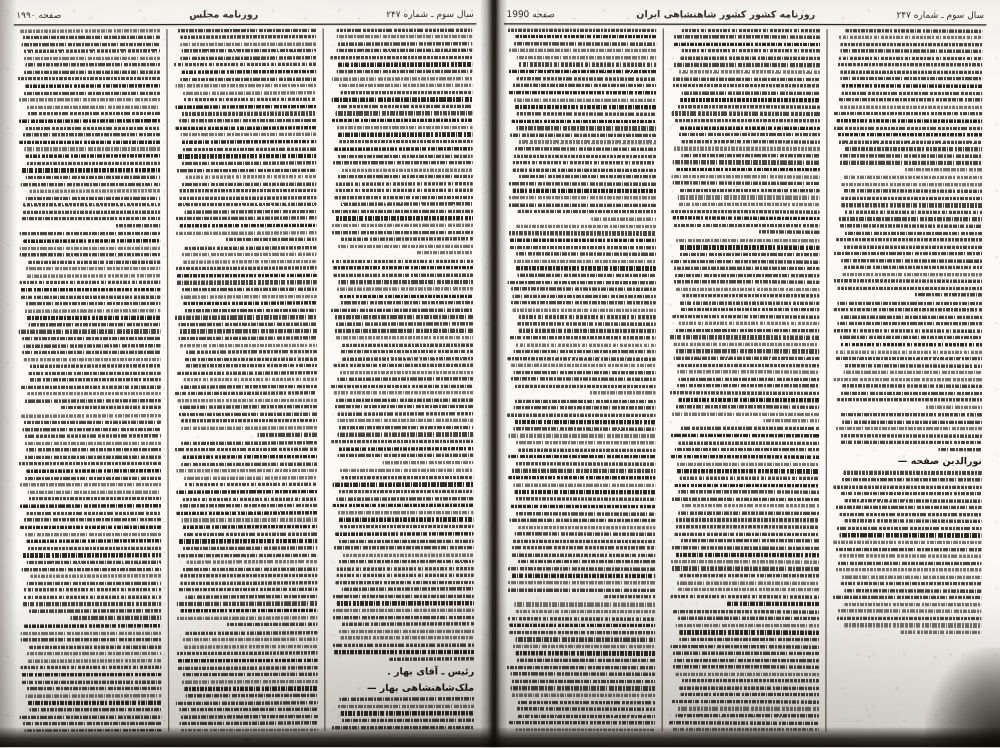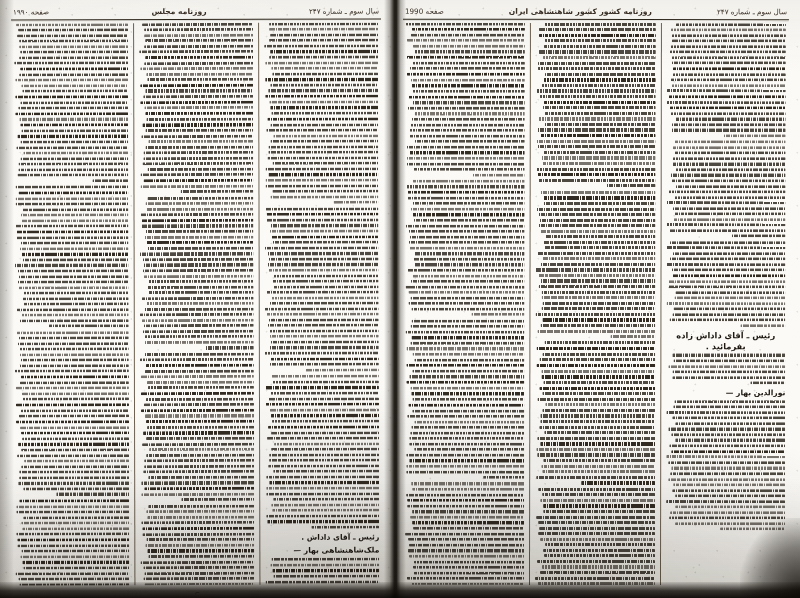--- a/index.html
+++ b/index.html
@@ -234,30 +234,29 @@
               <div class="ln light" style="width: 97.9747%; margin-left: 0px; margin-right: 0px;"></div>
               <div class="ln v2" style="width: 98.1763%; margin-left: 0px; margin-right: 0px;"></div>
               <div class="ln v2" style="width: 92.2176%; margin-left: 0px; margin-right: 0px;"></div>
               <div class="ln v3 light" style="width: 93.1453%; margin-left: 0px; margin-right: 0px;"></div>
               <div class="ln light" style="width: 99.4049%; margin-left: 0px; margin-right: 0px;"></div>
               <div class="ln v2" style="width: 93.5358%; margin-left: 0px; margin-right: 0px;"></div>
               <div class="ln v3" style="width: 94.7829%; margin-left: 0px; margin-right: 0px;"></div>
               <div class="ln" style="width: 97.0906%; margin-left: 0px; margin-right: 0px;"></div>
               <div class="ln v3 light" style="width: 37.7784%; margin-left: auto; margin-right: 0px;"></div>
             </div>
-            <div class="heading">رئيس ـ آقای داداش زاده بفرمائيد .</div>
             <div class="para">
               <div class="ln v2" style="width: 95.0871%; margin-left: 0px; margin-right: 0px;"></div>
               <div class="ln v3" style="width: 93.8236%; margin-left: 0px; margin-right: 0px;"></div>
               <div class="ln v3 light" style="width: 98.1949%; margin-left: 0px; margin-right: 0px;"></div>
               <div class="ln" style="width: 94.4907%; margin-left: 0px; margin-right: 0px;"></div>
               <div class="ln v2" style="width: 94.9791%; margin-left: 0px; margin-right: 0px;"></div>
               <div class="ln v3" style="width: 29.3607%; margin-left: auto; margin-right: 0px;"></div>
             </div>
-            <div class="speaker">نورالدین بهار  —</div>
+            <div class="speaker">نورالدین صفحه  —</div>
             <div class="para">
               <div class="ln" style="width: 92.7343%; margin-left: 0px; margin-right: 0px;"></div>
               <div class="ln v3" style="width: 93.9076%; margin-left: 0px; margin-right: 0px;"></div>
               <div class="ln" style="width: 99.6902%; margin-left: 0px; margin-right: 0px;"></div>
               <div class="ln v2" style="width: 95.0541%; margin-left: 0px; margin-right: 0px;"></div>
               <div class="ln v2" style="width: 92.4517%; margin-left: 0px; margin-right: 0px;"></div>
               <div class="ln v3" style="width: 97.9446%; margin-left: 0px; margin-right: 0px;"></div>
               <div class="ln" style="width: 95.9523%; margin-left: 0px; margin-right: 0px;"></div>
               <div class="ln v2" style="width: 92.4003%; margin-left: 0px; margin-right: 0px;"></div>
               <div class="ln" style="width: 96.8618%; margin-left: 0px; margin-right: 0px;"></div>
@@ -607,21 +606,21 @@
               <div class="ln v2 heavy" style="width: 96.3925%; margin-left: 0px; margin-right: 0px;"></div>
               <div class="ln v3 light" style="width: 99.0755%; margin-left: 0px; margin-right: 0px;"></div>
               <div class="ln v3" style="width: 98.8352%; margin-left: 0px; margin-right: 0px;"></div>
               <div class="ln v2" style="width: 93.2731%; margin-left: 0px; margin-right: 0px;"></div>
               <div class="ln v3 light" style="width: 95.0397%; margin-left: 0px; margin-right: 0px;"></div>
               <div class="ln v2 light" style="width: 94.1051%; margin-left: 0px; margin-right: 0px;"></div>
               <div class="ln" style="width: 99.5573%; margin-left: 0px; margin-right: 0px;"></div>
               <div class="ln v2 heavy" style="width: 98.466%; margin-left: 0px; margin-right: 0px;"></div>
               <div class="ln v2" style="width: 59.5452%; margin-left: auto; margin-right: 0px;"></div>
             </div>
-            <div class="speaker">رئيس ـ آقای داداش .</div>
+            <div class="speaker">رئيس ـ آقای بهار .</div>
             <div class="speaker">ملک‌شاهنشاهی بهار  —</div>
             <div class="para">
               <div class="ln v3" style="width: 94.4562%; margin-left: 0px; margin-right: 0px;"></div>
               <div class="ln v3 light" style="width: 95.6957%; margin-left: 0px; margin-right: 0px;"></div>
               <div class="ln v2 heavy" style="width: 93.9511%; margin-left: 0px; margin-right: 0px;"></div>
               <div class="ln v3" style="width: 93.4137%; margin-left: 0px; margin-right: 0px;"></div>
               <div class="ln v3" style="width: 99.7616%; margin-left: 0px; margin-right: 0px;"></div>
             </div>
           </div>
         <div class="col">

